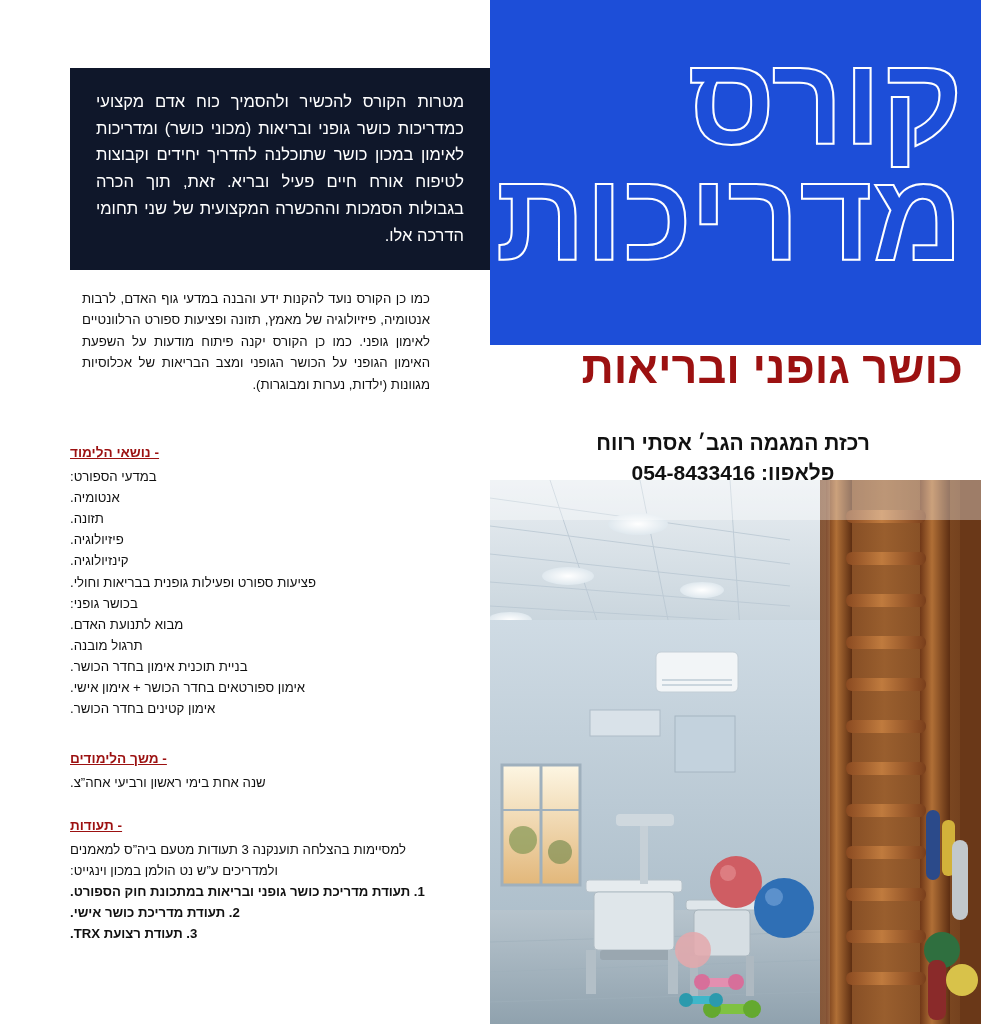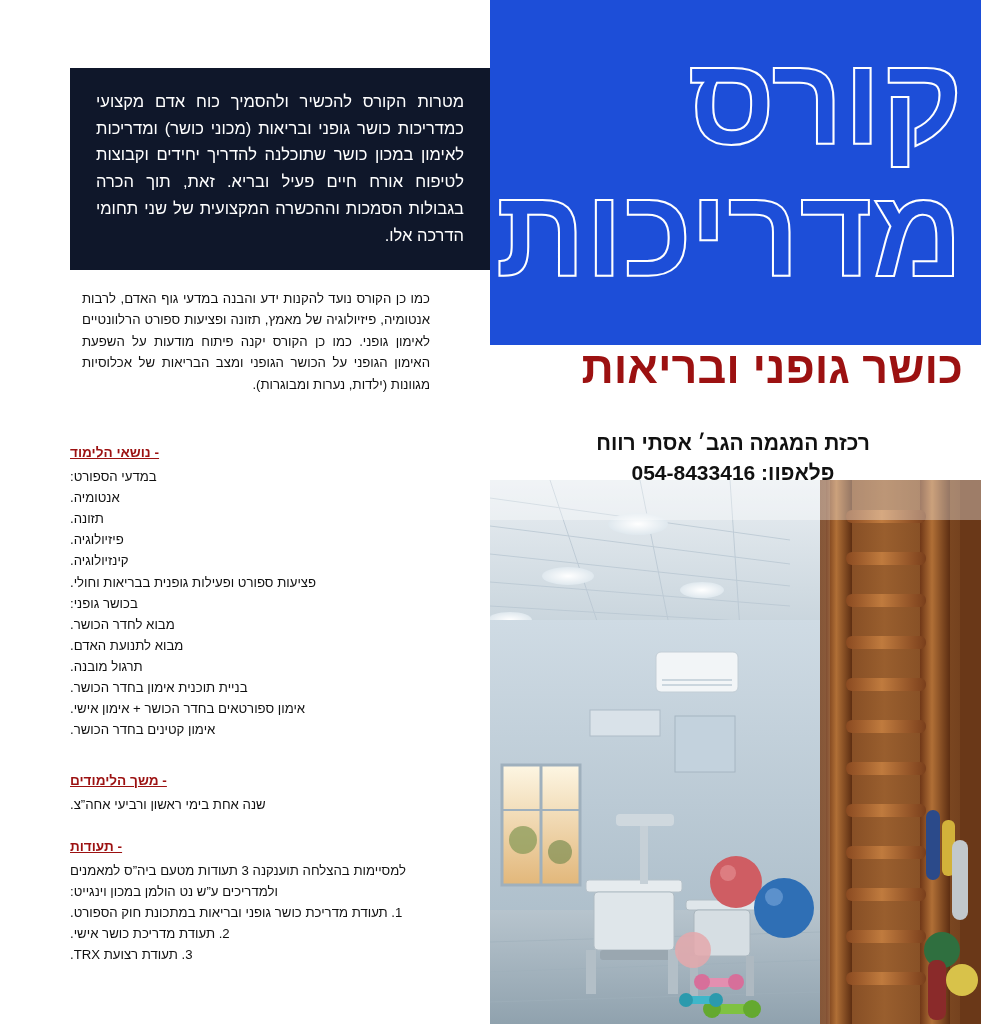--- a/index.html
+++ b/index.html
@@ -29,21 +29,21 @@
     width: 460px;
     text-align: right;
     color: transparent;
     -webkit-text-stroke: 2px #ffffff;
     font-weight: bold;
     letter-spacing: 0px;
     line-height: 0.95;
     direction: rtl;
   }
   .mt-line1 { top: 42px; font-size: 125px; }
-  .mt-line2 { top: 174px; font-size: 125px; }
+  .mt-line2 { top: 158px; font-size: 125px; }
 
   .subtitle-band {
     position: absolute;
     left: 490px; top: 345px;
     width: 491px; height: 72px;
     background: #ffffff;
   }
   .subtitle {
     position: absolute;
     right: 18px; top: 345px;
@@ -131,21 +131,21 @@
     text-align: left;
     direction: rtl;
   }
   .sec-list li {
     font-size: 13.2px;
     line-height: 1.60;
     color: #111111;
   }
   .gap-lg { height: 22px; }
   .gap-md { height: 14px; }
-  .ltr-num { direction: rtl; unicode-bidi: plaintext; }
+  .ltr-num { direction: rtl; unicode-bidi: plaintext; font-weight: bold; }
 </style>
 </head>
 <body>
 
 <div class="page">
 
   <div class="masthead">
     <div class="masthead-title mt-line1">קורס</div>
     <div class="masthead-title mt-line2">מדריכות</div>
   </div>
@@ -323,21 +323,20 @@
 
     <div class="sec-head">- נושאי הלימוד</div>
     <ul class="sec-list">
       <li>במדעי הספורט:</li>
       <li>אנטומיה.</li>
       <li>תזונה.</li>
       <li>פיזיולוגיה.</li>
       <li>קינזיולוגיה.</li>
       <li>פציעות ספורט ופעילות גופנית בבריאות וחולי.</li>
       <li>בכושר גופני:</li>
-      <li>מבוא לחדר הכושר.</li>
       <li>מבוא לתנועת האדם.</li>
       <li>תרגול מובנה.</li>
       <li>בניית תוכנית אימון בחדר הכושר.</li>
       <li>אימון ספורטאים בחדר הכושר + אימון אישי.</li>
       <li>אימון קטינים בחדר הכושר.</li>
     </ul>
 
     <div class="gap-lg"></div>
 
     <div class="sec-head">- משך הלימודים</div>

